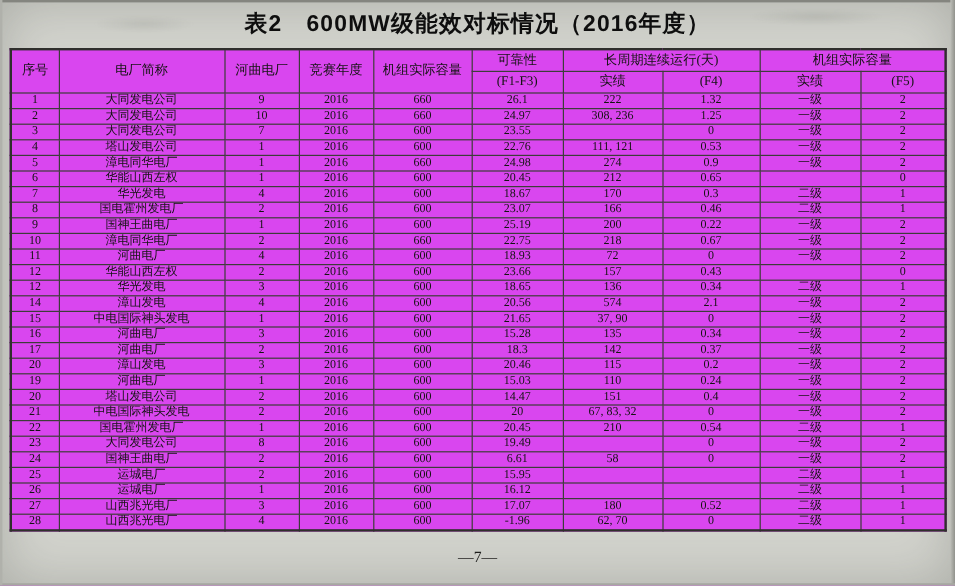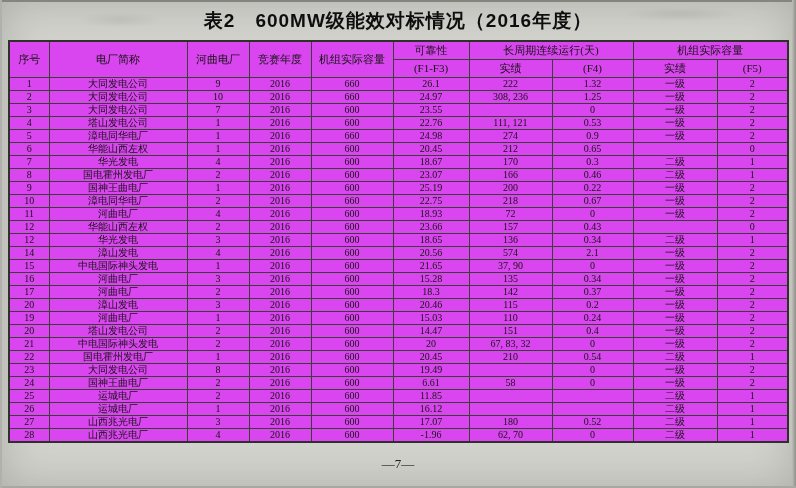--- a/index.html
+++ b/index.html
@@ -406,21 +406,21 @@
         <td>0</td>
         <td>一级</td>
         <td>2</td>
       </tr>
       <tr>
         <td>25</td>
         <td>运城电厂</td>
         <td>2</td>
         <td>2016</td>
         <td>600</td>
-        <td>11.85</td>
+        <td>15.95</td>
         <td></td>
         <td></td>
         <td>二级</td>
         <td>1</td>
       </tr>
       <tr>
         <td>26</td>
         <td>运城电厂</td>
         <td>1</td>
         <td>2016</td>

